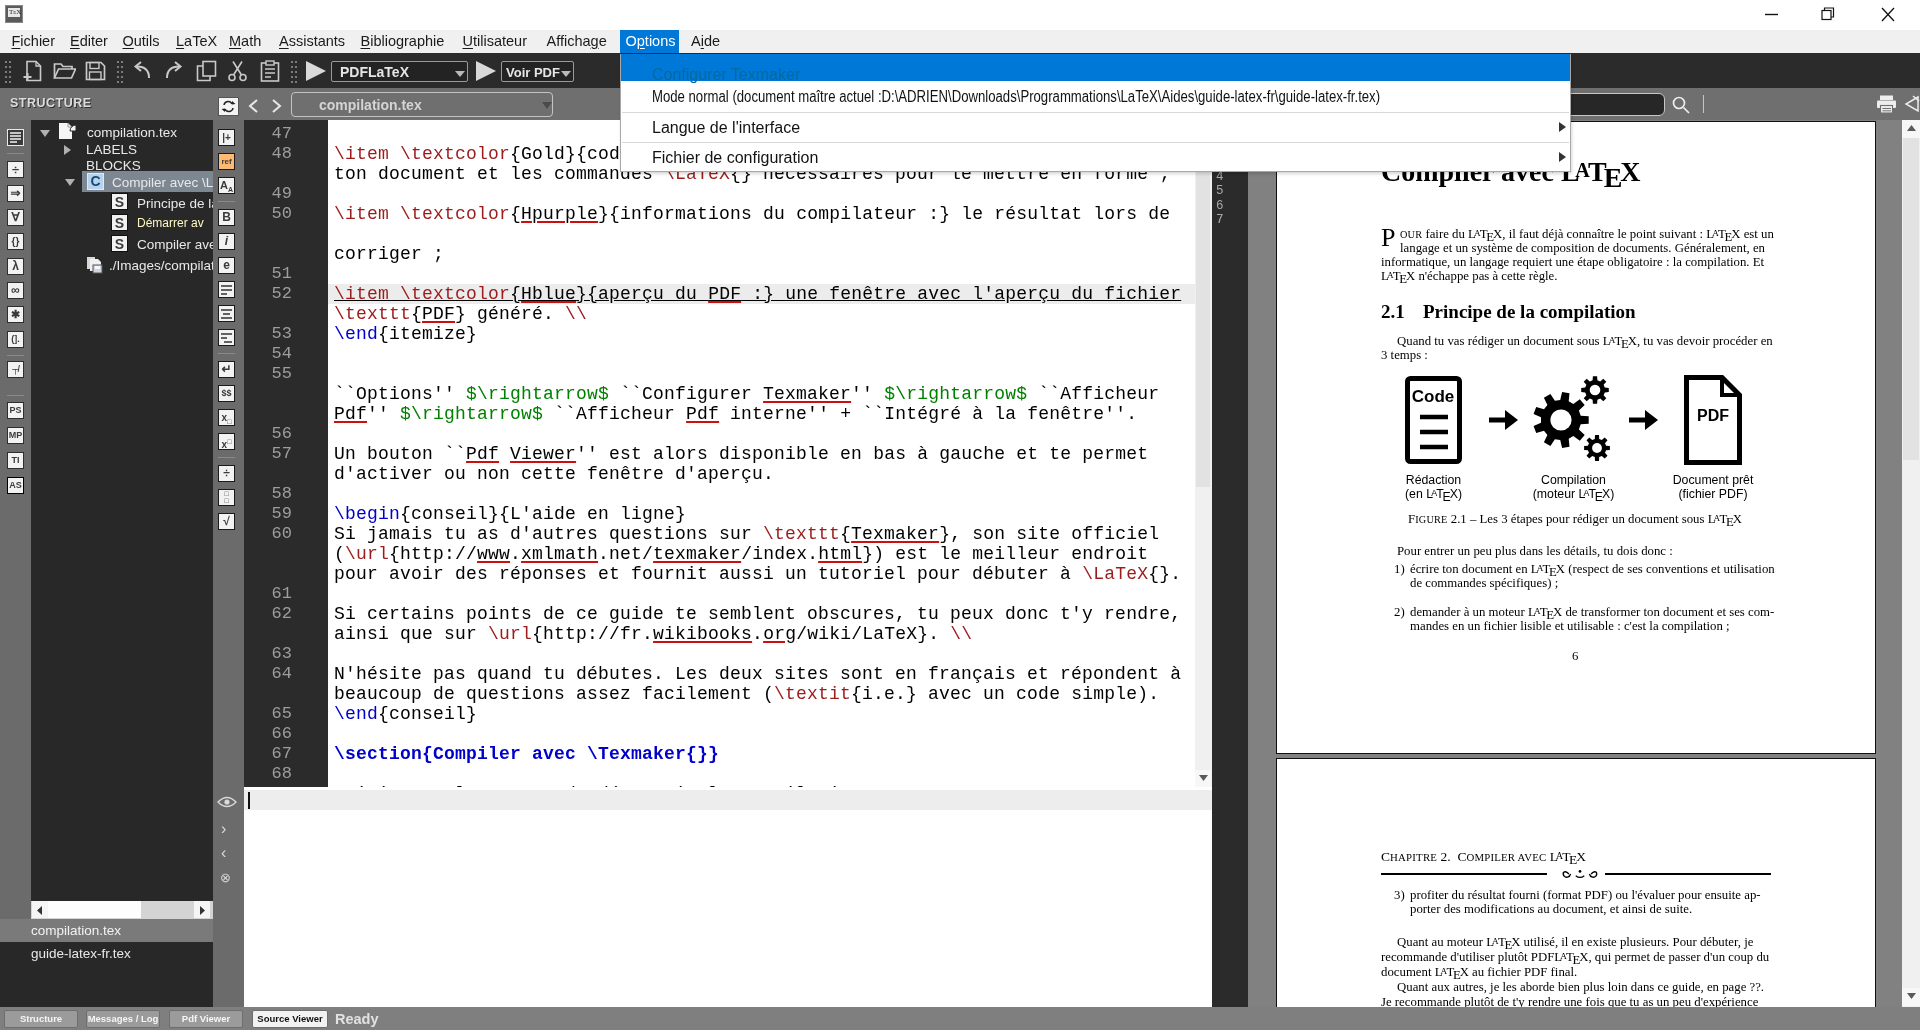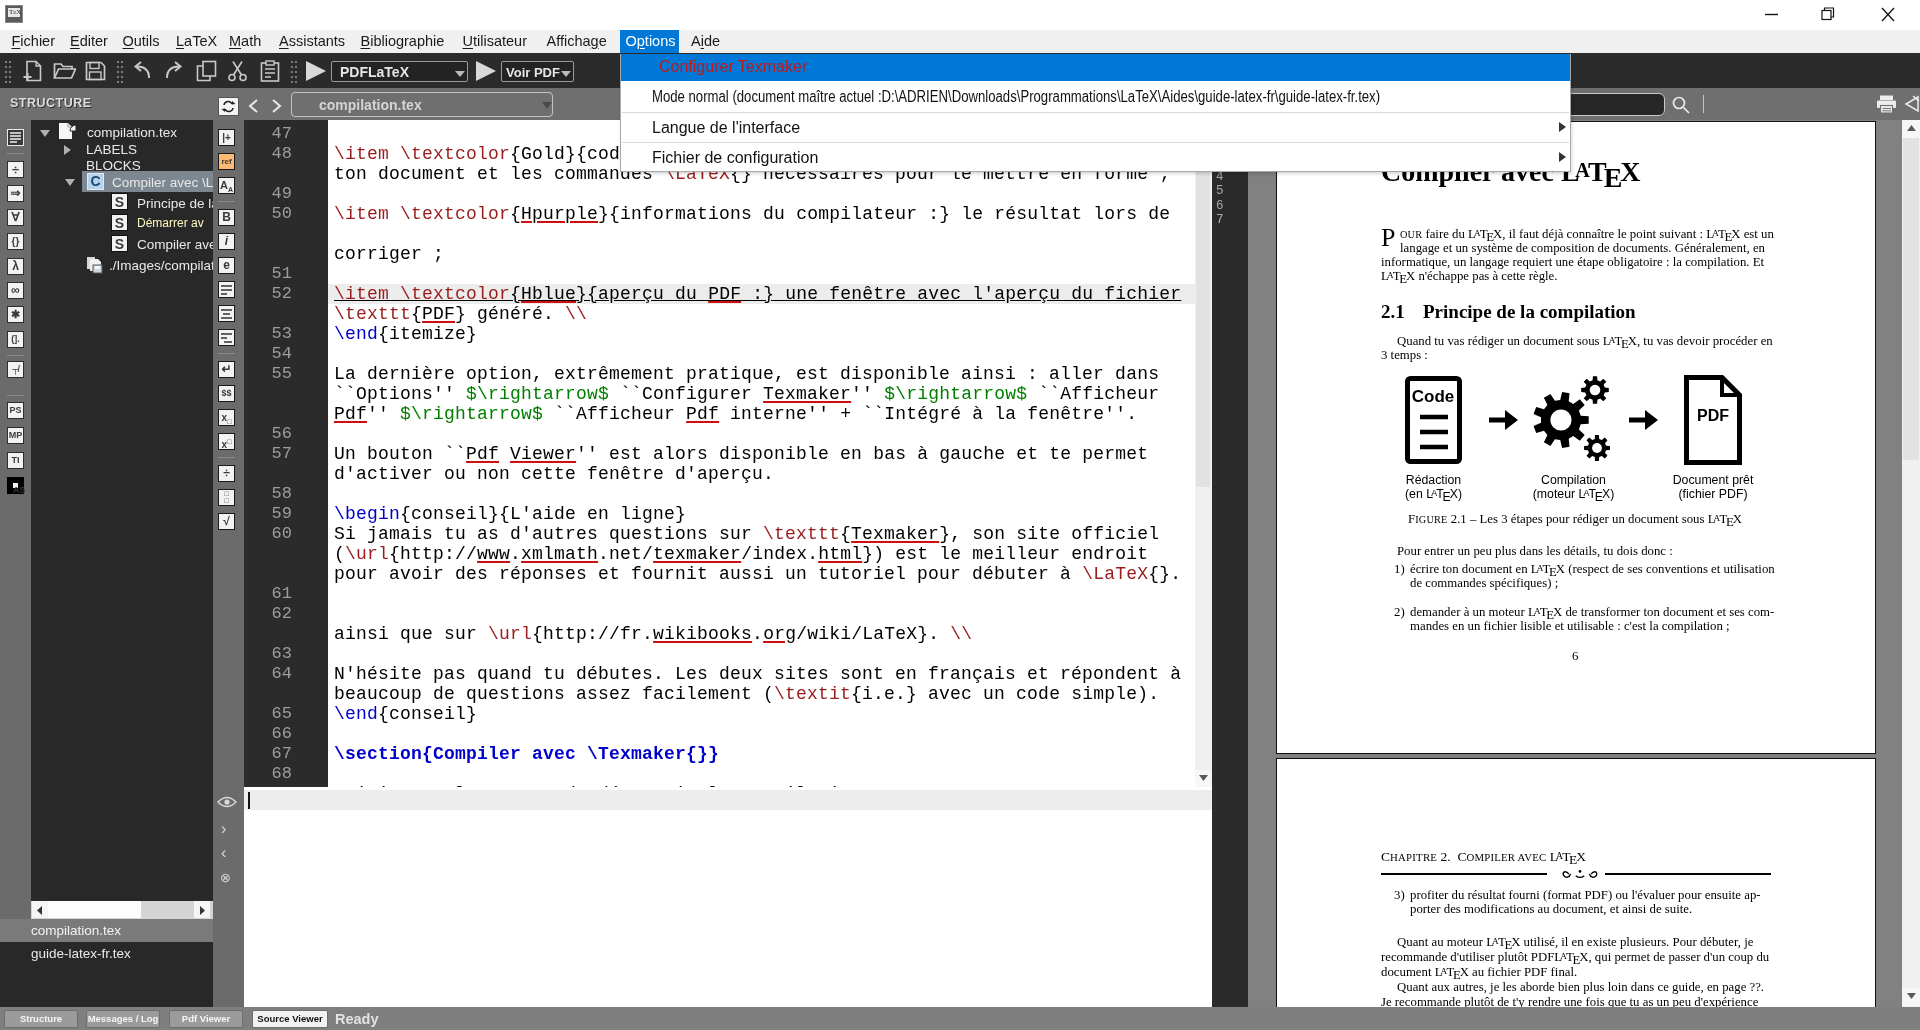--- a/index.html
+++ b/index.html
@@ -213,21 +213,21 @@
 <div class="abs" style="left:7px;top:138px;width:17px;height:17px;background:#f2f2f2;border:1px solid #2e2e2e;color:#3a3a3a;font-size:12px;font-weight:bold;text-align:center;line-height:15px;">λ</div>
 <div class="abs" style="left:7px;top:162px;width:17px;height:17px;background:#f2f2f2;border:1px solid #2e2e2e;color:#3a3a3a;font-size:12px;font-weight:bold;text-align:center;line-height:15px;">∞</div>
 <div class="abs" style="left:7px;top:186px;width:17px;height:17px;background:#f2f2f2;border:1px solid #2e2e2e;color:#3a3a3a;font-size:11px;font-weight:bold;text-align:center;line-height:15px;">✱</div>
 <div class="abs" style="left:7px;top:211px;width:17px;height:17px;background:#f2f2f2;border:1px solid #2e2e2e;color:#3a3a3a;font-size:9px;font-weight:bold;text-align:center;line-height:15px;">(].</div>
 <div class="abs" style="left:7px;top:235px;width:17px;height:1px;background:#8a8a8a;"></div>
 <div class="abs" style="left:7px;top:241px;width:17px;height:17px;background:#f2f2f2;border:1px solid #2e2e2e;color:#3a3a3a;font-size:9px;font-weight:bold;text-align:center;line-height:15px;">┬̸</div>
 <div class="abs" style="left:7px;top:275px;width:17px;height:1px;background:#8a8a8a;"></div>
 <div class="abs" style="left:7px;top:282px;width:17px;height:17px;background:#f2f2f2;border:1px solid #2e2e2e;color:#3a3a3a;font-size:9px;font-weight:bold;text-align:center;line-height:15px;">PS</div>
 <div class="abs" style="left:7px;top:307px;width:17px;height:17px;background:#f2f2f2;border:1px solid #2e2e2e;color:#3a3a3a;font-size:9px;font-weight:bold;text-align:center;line-height:15px;">MP</div>
 <div class="abs" style="left:7px;top:332px;width:17px;height:17px;background:#f2f2f2;border:1px solid #2e2e2e;color:#3a3a3a;font-size:9px;font-weight:bold;text-align:center;line-height:15px;">TI</div>
-<div class="abs" style="left:7px;top:357px;width:17px;height:17px;background:#f2f2f2;border:6px solid #000000;color:#3a3a3a;font-size:9px;font-weight:bold;text-align:center;line-height:15px;">AS</div>
+<div class="abs" style="left:7px;top:357px;width:17px;height:17px;background:#f2f2f2;border:1px solid #000000;color:#3a3a3a;font-size:9px;font-weight:bold;text-align:center;line-height:15px;">AS</div>
 </div>
 <div id="tree" class="abs">
 <div class="abs" style="left:51px;top:51px;width:131px;height:21px;background:#7d8791;"></div>
 <svg class="abs" style="left:9px;top:10px;" width="10" height="7">
         <path d="M 0 0 L 10 0 L 5 7 Z" fill="#b0b0b0"></path>
       </svg>
 <svg class="abs" style="left:27px;top:2px;" width="19" height="18" viewBox="0 0 19 18">
         <path d="M 1 1 L 10 1 L 14 5 L 14 17 L 1 17 Z" fill="#f5f5f5"></path>
         <path d="M 10 1 L 10 5 L 14 5" fill="none" stroke="#999" stroke-width="1"></path>
         <path d="M 12 9 A 6 6 0 0 1 18 3 L 18 9 Z" fill="#f5f5f5" stroke="#282828" stroke-width="1"></path>
@@ -332,29 +332,29 @@
 </div>
 <div id="editor" class="abs">
 <div class="abs" style="left:0;top:164px;width:867px;height:20px;background:#ececec;"></div>
 <div class="crow" style="top:24px;"><span class="cmd">\item</span> <span class="cmd">\textcolor</span>{Gold}{code source :} l'ensemble du texte que tu</div>
 <div class="crow" style="top:44px;">ton document et les commandes <span class="cmd">\LaTeX</span>{} nécessaires pour le mettre en forme ;</div>
 <div class="crow" style="top:84px;"><span class="cmd">\item</span> <span class="cmd">\textcolor</span>{<span class="msp">Hpurple</span>}{informations du compilateur :} le résultat lors de</div>
 <div class="crow" style="top:124px;">corriger ;</div>
 <div class="crow" style="top:164px;text-decoration:underline;"><span class="cmd">\item</span> <span class="cmd">\textcolor</span>{<span class="msp">Hblue</span>}{aperçu du <span class="msp">PDF</span> :} une fenêtre avec l'aperçu du fichier</div>
 <div class="crow" style="top:184px;text-align:center;"><span class="cmd">\texttt</span>{<span class="msp">PDF</span>} généré. <span class="cmd">\\</span></div>
 <div class="crow" style="top:204px;"><span class="kw">\end</span>{itemize}</div>
-<div class="crow" style="top:244px;">La dernière option, extrêmement pratique, est disponible ainsi : aller dans</div>
 <div class="crow" style="top:264px;">``Options'' <span class="mth">$\rightarrow$</span> ``Configurer <span class="msp">Texmaker</span>'' <span class="mth">$\rightarrow$</span> ``Afficheur</div>
 <div class="crow" style="top:284px;"><span class="msp">Pdf</span>'' <span class="mth">$\rightarrow$</span> ``Afficheur <span class="msp">Pdf</span> interne'' + ``Intégré à la fenêtre''.</div>
 <div class="crow" style="top:324px;">Un bouton ``<span class="msp">Pdf</span> <span class="msp">Viewer</span>'' est alors disponible en bas à gauche et te permet</div>
 <div class="crow" style="top:344px;">d'activer ou non cette fenêtre d'aperçu.</div>
 <div class="crow" style="top:384px;"><span class="kw">\begin</span>{conseil}{L'aide en ligne}</div>
 <div class="crow" style="top:404px;">Si jamais tu as d'autres questions sur <span class="cmd">\texttt</span>{<span class="msp">Texmaker</span>}, son site officiel</div>
 <div class="crow" style="top:424px;">(<span class="cmd">\url</span>{http://<span class="msp">www</span>.<span class="msp">xmlmath</span>.net/<span class="msp">texmaker</span>/index.<span class="msp">html</span>}) est le meilleur endroit</div>
 <div class="crow" style="top:444px;">pour avoir des réponses et fournit aussi un tutoriel pour débuter à <span class="cmd">\LaTeX</span>{}.</div>
+<div class="crow" style="top:484px;">Si certains points de ce guide te semblent obscures, tu peux donc t'y rendre,</div>
 <div class="crow" style="top:504px;">ainsi que sur <span class="cmd">\url</span>{http://fr.<span class="msp">wikibooks</span>.<span class="msp">org</span>/wiki/LaTeX}. <span class="cmd">\\</span></div>
 <div class="crow" style="top:544px;">N'hésite pas quand tu débutes. Les deux sites sont en français et répondent à</div>
 <div class="crow" style="top:564px;">beaucoup de questions assez facilement (<span class="cmd">\textit</span>{i.e.} avec un code simple).</div>
 <div class="crow" style="top:584px;"><span class="kw">\end</span>{conseil}</div>
 <div class="crow" style="top:624px;"><b class="kw">\section{Compiler avec \Texmaker{}}</b></div>
 <div class="crow" style="top:664px;">Voici venu le moment de découvrir la compilation sous</div>
 </div>
 <div id="escroll" class="abs">
 <div class="abs" style="left:0;top:0;width:16px;height:17px;background:#f7f7f7;"></div>
 <svg class="abs" style="left:4px;top:5px;" width="9" height="7">
@@ -460,21 +460,21 @@
 </div>
 <div id="statusbar" class="abs">
 <div class="abs" style="left:4px;top:3px;width:74px;height:18px;background:#9b9b9b;border:1px solid #6e6e6e;border-radius:2px;color:#f5f5f5;font-size:9.5px;font-weight:bold;text-align:center;line-height:16px;">Structure</div>
 <div class="abs" style="left:86px;top:3px;width:74px;height:18px;background:#9b9b9b;border:1px solid #6e6e6e;border-radius:2px;color:#f5f5f5;font-size:9.5px;font-weight:bold;text-align:center;line-height:16px;">Messages / Log</div>
 <div class="abs" style="left:169px;top:3px;width:74px;height:18px;background:#9b9b9b;border:1px solid #6e6e6e;border-radius:2px;color:#f5f5f5;font-size:9.5px;font-weight:bold;text-align:center;line-height:16px;">Pdf Viewer</div>
 <div class="abs" style="left:252px;top:3px;width:76px;height:18px;background:#f2f2f2;border:1px solid #6e6e6e;border-radius:2px;color:#111;font-size:9.5px;font-weight:bold;text-align:center;line-height:16px;">Source Viewer</div>
 <span class="abs" style="left:335px;top:4px;font-size:14.5px;font-weight:bold;color:#e2e2e2;">Ready</span>
 </div>
 <div id="popup" class="abs">
 <div class="abs" style="left:0;top:0;width:949px;height:27px;background:#0078d7;"></div>
-<span class="abs" style="left:31px;top:4px;color:#b91c1c;margin-left:7px;">Configurer Texmaker</span>
+<span class="abs" style="left:31px;top:12px;color:#0369a1;">Configurer Texmaker</span>
 <span class="abs" style="left:31px;top:34px;transform:scaleX(0.822);transform-origin:left;white-space:nowrap;">Mode normal (document maître actuel :D:\ADRIEN\Downloads\Programmations\LaTeX\Aides\guide-latex-fr\guide-latex-fr.tex)</span>
 <div class="abs" style="left:1px;top:58px;width:947px;height:1px;background:#d8d8d8;"></div>
 <span class="abs" style="left:31px;top:65px;">Langue de l'interface</span>
 <svg class="abs" style="left:938px;top:68px;" width="7" height="10">
         <path d="M 0 0 L 7 5 L 0 10 Z" fill="#333"></path>
       </svg>
 <div class="abs" style="left:1px;top:88px;width:947px;height:1px;background:#d8d8d8;"></div>
 <span class="abs" style="left:31px;top:95px;">Fichier de configuration</span>
 <svg class="abs" style="left:938px;top:98px;" width="7" height="10">
         <path d="M 0 0 L 7 5 L 0 10 Z" fill="#333"></path>

